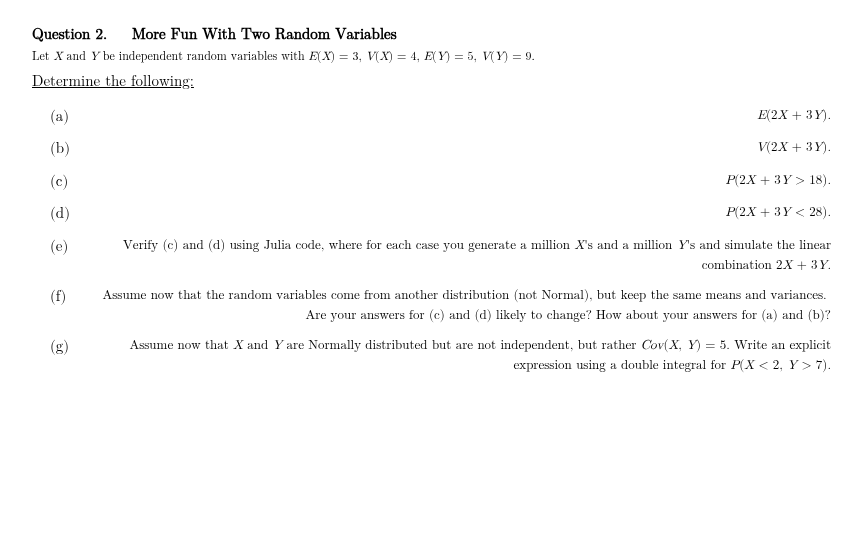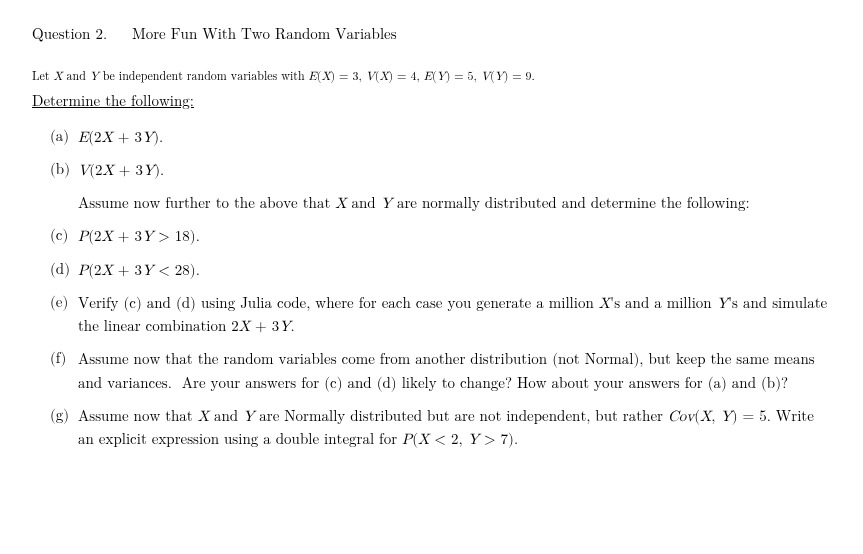--- a/index.html
+++ b/index.html
@@ -13,22 +13,22 @@
       font-family: "Computer Modern", "Latin Modern Math", Georgia, "Times New Roman", serif;
       font-size: 15px;
       line-height: 1.5;
       color: #000;
       padding: 24px 32px;
       width: 863px;
       min-height: 554px;
     }
 
     .question-header {
-      font-weight: normal;
-      margin-bottom: 20px;
+      font-weight: bold;
+      margin-bottom: 0;
       font-size: 15px;
     }
 
     .intro-text {
       margin-bottom: 6px;
       font-size: 12px;
       line-height: 1.55;
     }
 
     .determine-text {
@@ -43,22 +43,23 @@
       padding-left: 18px;
     }
 
     .part-label {
       min-width: 28px;
       font-size: 15px;
     }
 
     .part-content {
       flex: 1;
-      font-size: 15px;
+      font-size: 13px;
       line-height: 1.55;
+      text-align: right;
     }
 
     .sub-note {
       margin-left: 46px;
       margin-bottom: 10px;
       font-size: 15px;
       line-height: 1.55;
     }
 
     em {
@@ -94,23 +95,20 @@
     </span>
   </div>
 
   <div class="part">
     <span class="part-label">(b)</span>
     <span class="part-content">
       <em>V</em>(2<em>X</em> + 3<em>Y</em>).
     </span>
   </div>
 
-  <div class="sub-note">
-    Assume now further to the above that <em>X</em> and <em>Y</em> are normally distributed and determine the following:
-  </div>
 
   <div class="part">
     <span class="part-label">(c)</span>
     <span class="part-content">
       <em>P</em>(2<em>X</em> + 3<em>Y</em> &gt; 18).
     </span>
   </div>
 
   <div class="part">
     <span class="part-label">(d)</span>

